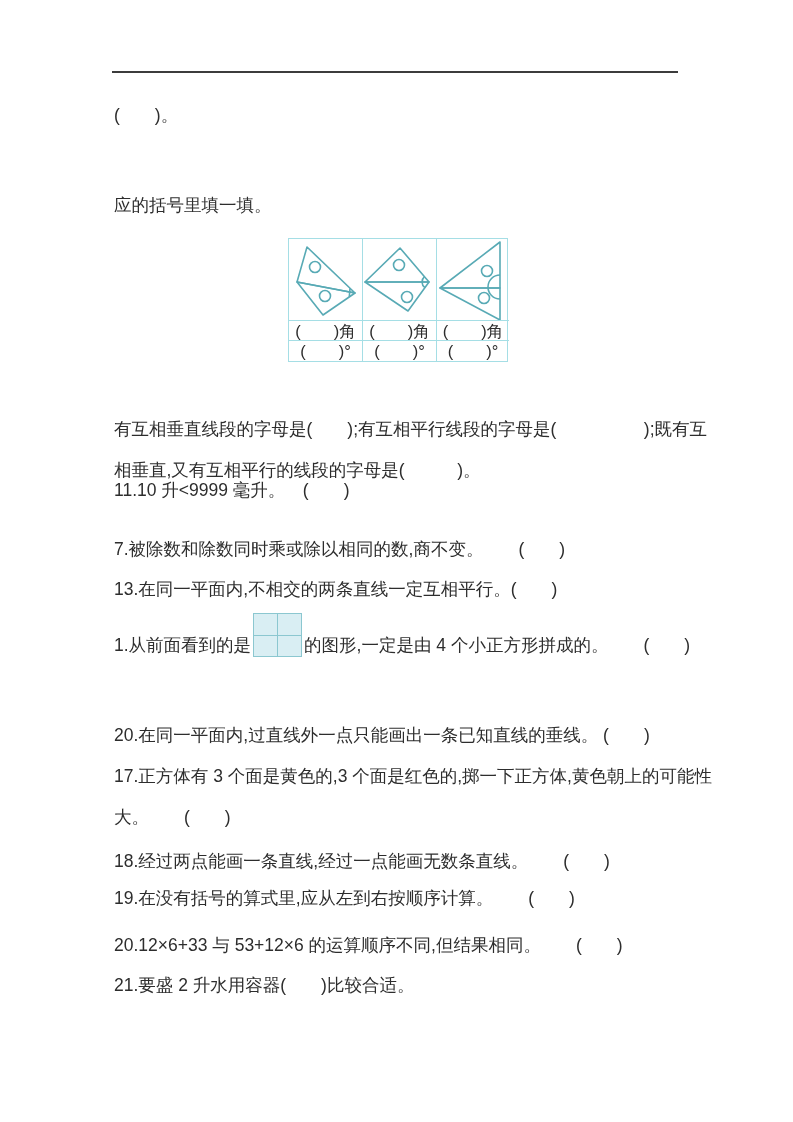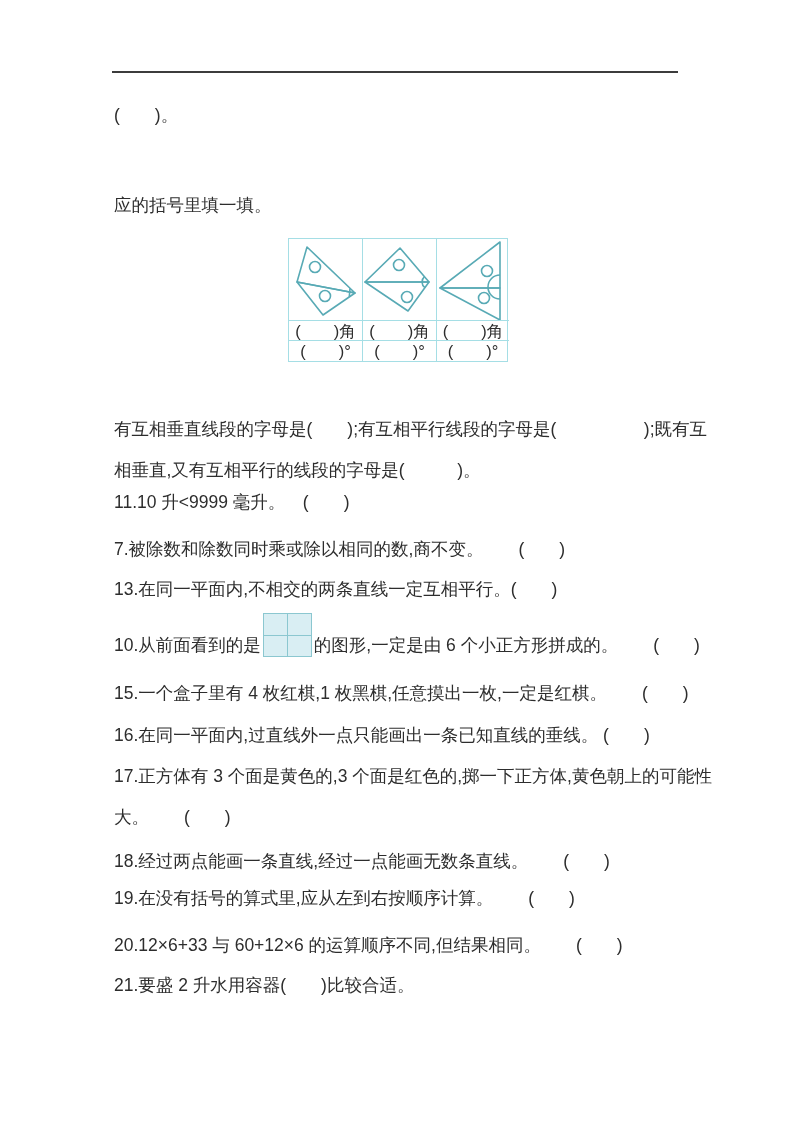--- a/index.html
+++ b/index.html
@@ -116,34 +116,33 @@
     <div class="cell blank">(　　)角</div>
 
     <div class="cell blank lastrow">(　　)°</div>
     <div class="cell blank lastrow">(　　)°</div>
     <div class="cell blank lastrow">(　　)°</div>
   </div>
 
   <div class="line" style="top:460px">相垂直,又有互相平行的线段的字母是(　　　)。</div>
   <div class="line" style="top:419px">有互相垂直线段的字母是(　　);有互相平行线段的字母是(　　　　　);既有互</div>
 
-  <div class="line" style="top:492px">11.10 升&lt;9999 毫升。　(　　)</div>
+  <div class="line" style="top:480px">11.10 升&lt;9999 毫升。　(　　)</div>
   <div class="line" style="top:539px">7.被除数和除数同时乘或除以相同的数,商不变。　　(　　)</div>
   <div class="line" style="top:579px">13.在同一平面内,不相交的两条直线一定互相平行。(　　)</div>
 
   <div class="q14row">
-    <span>10.从前面看到的是</span>
+    <span>1.从前面看到的是</span>
     <span class="sqgrid">
       <span></span><span></span><span></span><span></span>
     </span>
-    <span>的图形,一定是由 6 个小正方形拼成的。　　(　　)</span>
+    <span>的图形,一定是由 4 个小正方形拼成的。　　(　　)</span>
   </div>
 
-  <div class="line" style="top:683px">15.一个盒子里有 4 枚红棋,1 枚黑棋,任意摸出一枚,一定是红棋。　　(　　)</div>
-  <div class="line" style="top:725px">16.在同一平面内,过直线外一点只能画出一条已知直线的垂线。 (　　)</div>
+  <div class="line" style="top:725px">20.在同一平面内,过直线外一点只能画出一条已知直线的垂线。 (　　)</div>
   <div class="line" style="top:766px">17.正方体有 3 个面是黄色的,3 个面是红色的,掷一下正方体,黄色朝上的可能性</div>
   <div class="line" style="top:807px">大。　　(　　)</div>
   <div class="line" style="top:851px">18.经过两点能画一条直线,经过一点能画无数条直线。　　(　　)</div>
   <div class="line" style="top:888px">19.在没有括号的算式里,应从左到右按顺序计算。　　(　　)</div>
-  <div class="line" style="top:935px">20.12×6+33 与 60+12×6 的运算顺序不同,但结果相同。　　(　　)</div>
+  <div class="line" style="top:935px">20.12×6+33 与 53+12×6 的运算顺序不同,但结果相同。　　(　　)</div>
   <div class="line" style="top:975px">21.要盛 2 升水用容器(　　)比较合适。</div>
 
 </div>
 
 </body></html>

